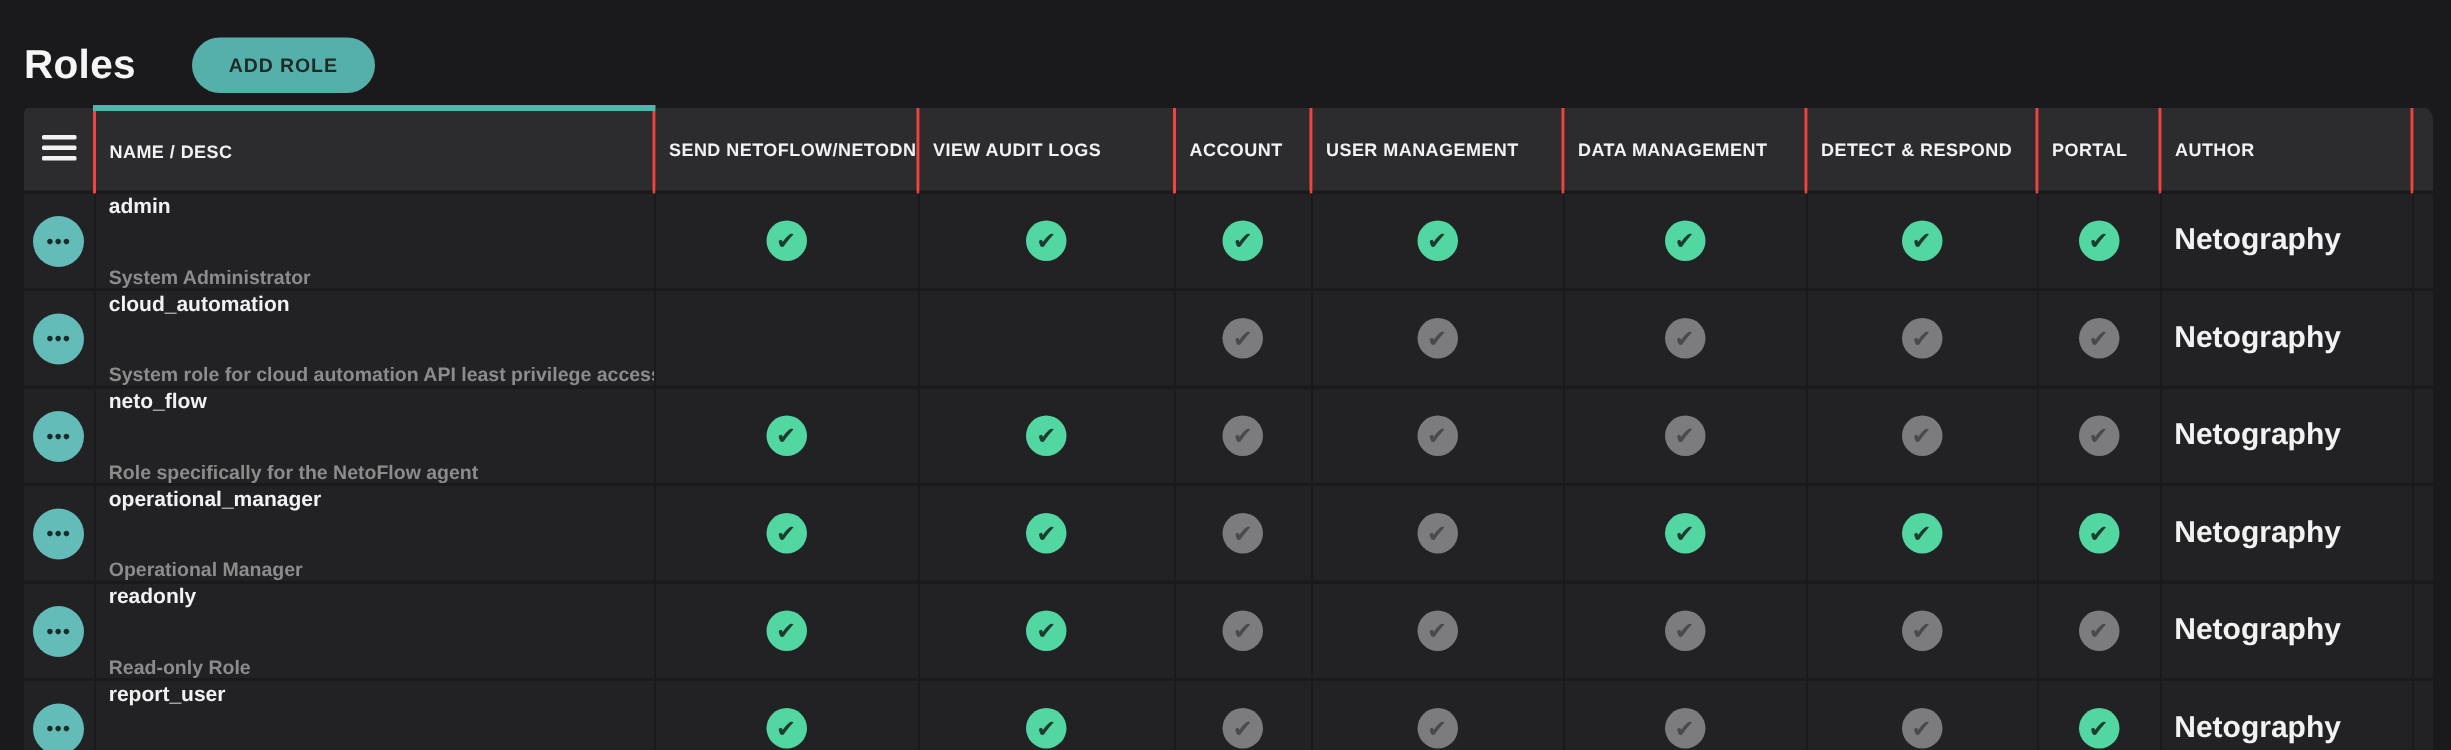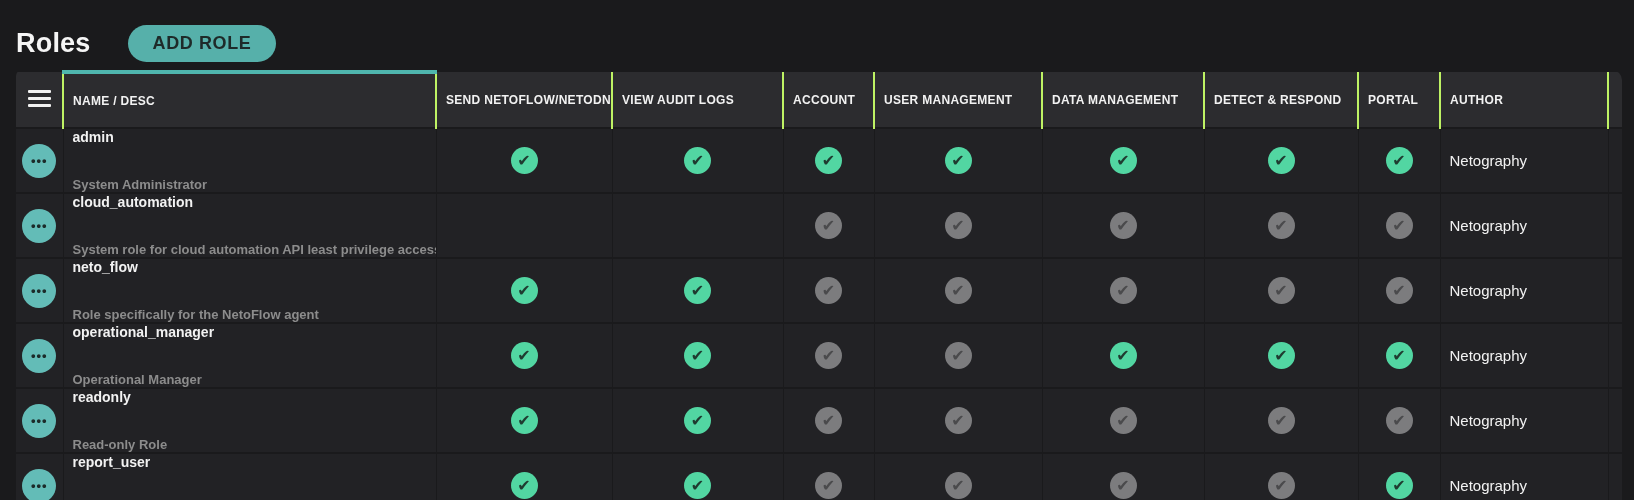--- a/index.html
+++ b/index.html
@@ -17,21 +17,21 @@
   .page-title {
     color: #f5f5f5; font-size: 27px; font-weight: bold;
     letter-spacing: 0.2px;
   }
   .add-role-btn {
     margin-left: 26px;
     background: #56b0aa; color: #1e2a29;
     border: none; border-radius: 19px;
     height: 37px; padding: 0 25px;
     font-family: "Liberation Sans", sans-serif;
-    font-size: 18px; font-weight: bold; letter-spacing: 0.6px;
+    font-size: 13px; font-weight: bold; letter-spacing: 0.6px;
     cursor: pointer;
   }
   
   .table-wrap {
     margin: 0 12px 0 16px;
     border-radius: 6px 10px 6px 6px;
     overflow: hidden;
   }
   table {
     width: 1606px;
@@ -50,21 +50,21 @@
   col.c-author { width: 168px; }
   col.c-spacer { width: 14px; }
 
   thead th {
     background: #2c2c2f;
     height: 56px;
     color: #f2f2f2;
     font-size: 12px; font-weight: bold; letter-spacing: 0.3px;
     text-align: left; vertical-align: middle;
     padding: 0 6px 0 9px;
-    border-right: 2px solid #bef264;
+    border-right: 2px solid #ef4444;
     white-space: nowrap; overflow: hidden;
     cursor: pointer;
   }
   thead th:last-child { border-right: none; }
   thead th.sorted { border-top: 4px solid #4fb6ae; }
   .hamburger { display: inline-block; width: 23px; cursor: pointer; margin-left: 3px; }
   .hamburger span {
     display: block; height: 3px; width: 23px;
     background: #f2f2f2; border-radius: 1px; margin: 4px 0;
   }
@@ -97,21 +97,21 @@
     content: "\2714";
     position: absolute; left: 0; top: 0; right: 0; bottom: 0;
     display: flex; align-items: center; justify-content: center;
     font-size: 16px; font-weight: bold;
     font-family: "DejaVu Sans", sans-serif;
   }
   .check-on  { background: #52d6a2; }
   .check-on::after  { color: #1f3b30; }
   .check-off { background: #7c7c7e; }
   .check-off::after { color: #4a4a4c; }
-  td.cell-author { color: #f2f2f2; font-size: 15px; font-weight: normal; padding-left: 9px; }
+  td.cell-author { color: #f2f2f2; font-size: 20px; font-weight: bold; padding-left: 9px; }
 </style>
 </head>
 <body>
 
 <div class="page-header">
   <div class="page-title">Roles</div>
   <button class="add-role-btn">ADD ROLE</button>
 </div>
 
 <div class="table-wrap">

